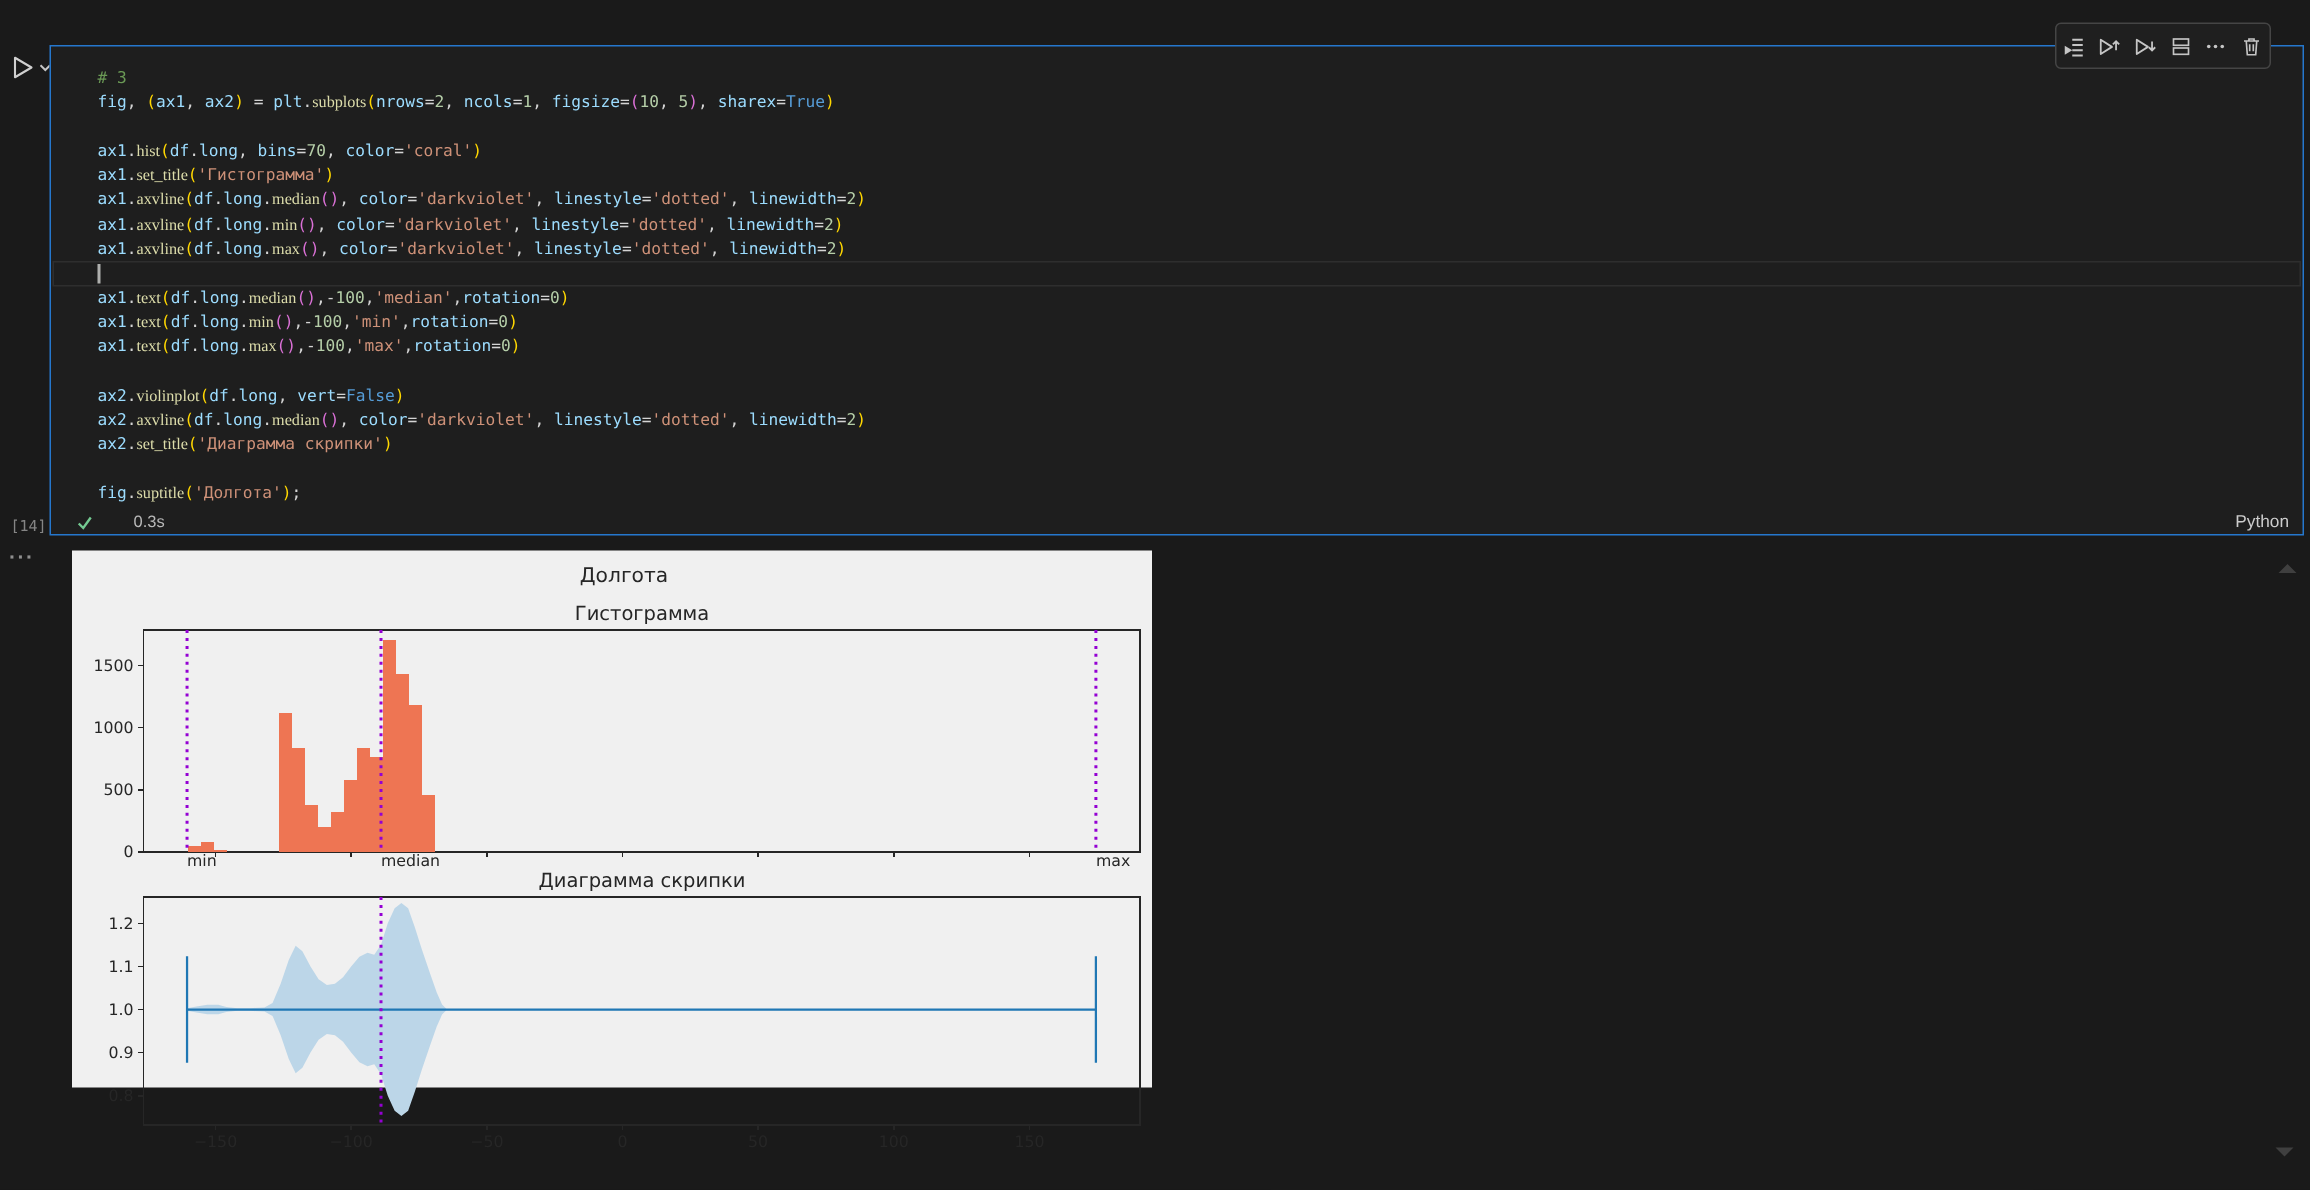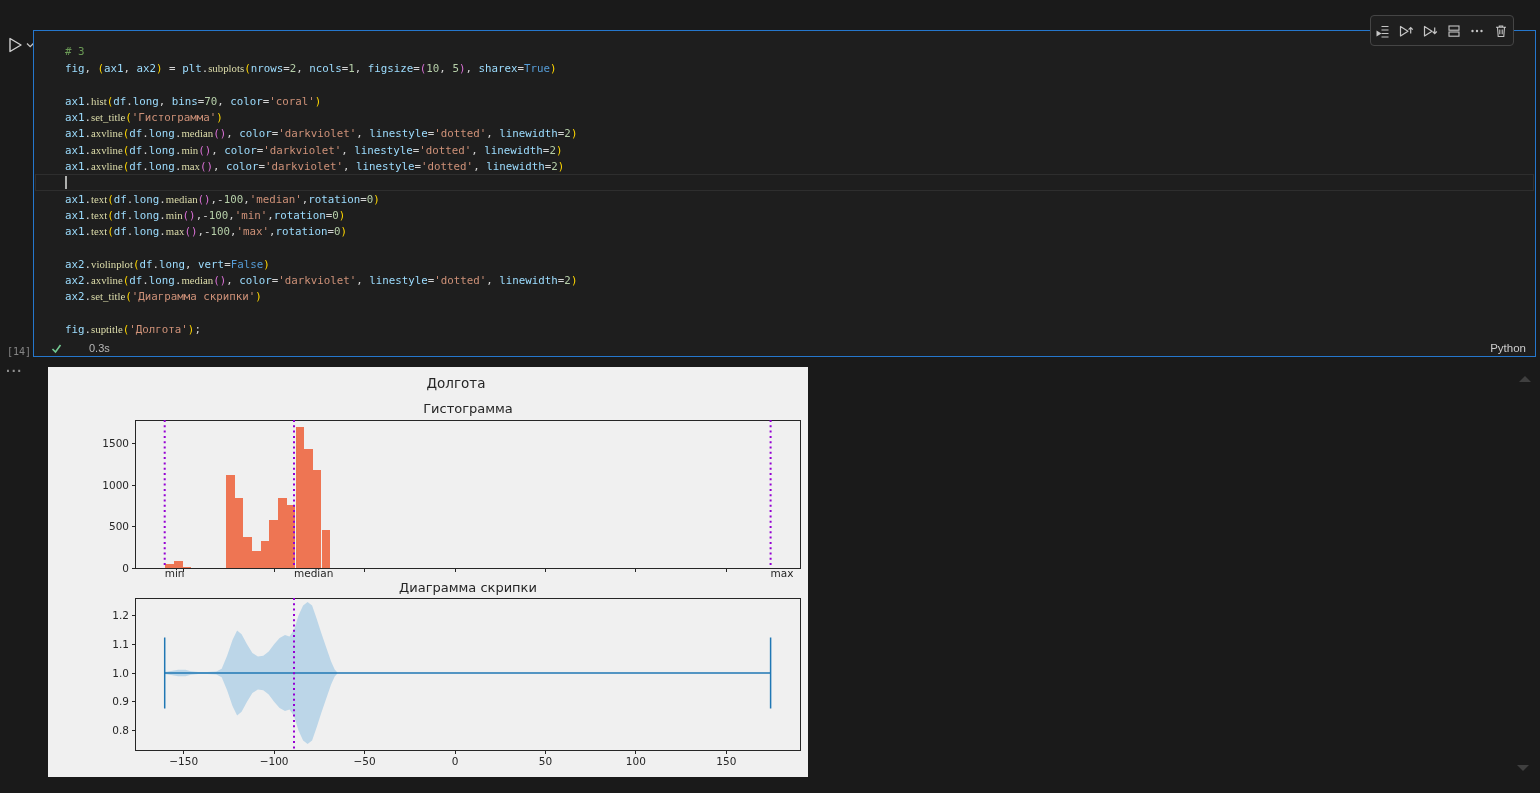--- a/index.html
+++ b/index.html
@@ -16,21 +16,21 @@
   .cell-status{position:absolute;left:0;right:0;bottom:1px;height:14px;display:flex;align-items:center;font-size:11px;color:#b8b8b8;gap:21px;}
   .cell-status .check{margin-left:17px;margin-right:6px;display:inline-flex;}
   .cell-status .lang{margin-left:auto;margin-right:9px;color:#cccccc;font-size:11.5px;}
   .exec-count{position:absolute;left:7px;top:346px;font-family:"DejaVu Sans Mono","Liberation Mono",monospace;font-size:10px;color:#858585;}
   .run-button{position:absolute;left:5px;top:35px;width:40px;height:20px;cursor:pointer;display:flex;align-items:center;}
   
   .toolbar{position:absolute;left:1370px;top:15px;width:142px;height:29px;background:#1f1f1f;border:1px solid #454545;border-radius:4px;display:flex;align-items:center;justify-content:space-around;z-index:5;}
   .tb-btn{width:21px;height:22px;display:flex;align-items:center;justify-content:center;border-radius:3px;cursor:pointer;}
   
   .output-gutter{position:absolute;left:6px;top:363px;color:#8f8f8f;font-size:14px;font-weight:bold;letter-spacing:1px;cursor:pointer;}
-  .figure{position:absolute;left:48px;top:367px;width:720px;height:410px;background:var(--fig-bg);padding-left:40px;}
+  .figure{position:absolute;left:48px;top:367px;width:720px;height:358px;background:var(--fig-bg);}
   .scroll-up{position:absolute;left:1519px;top:376px;width:0;height:0;border-left:6px solid transparent;border-right:6px solid transparent;border-bottom:6px solid #3f3f3f;cursor:pointer;}
   .scroll-down{position:absolute;left:1517px;top:765px;width:0;height:0;border-left:6px solid transparent;border-right:6px solid transparent;border-top:6px solid #3f3f3f;cursor:pointer;}
 </style>
 </head>
 <body>
 
 <div class="screen">
 
   <div class="run-button">
     <svg width="34" height="18" viewBox="0 0 34 18">

